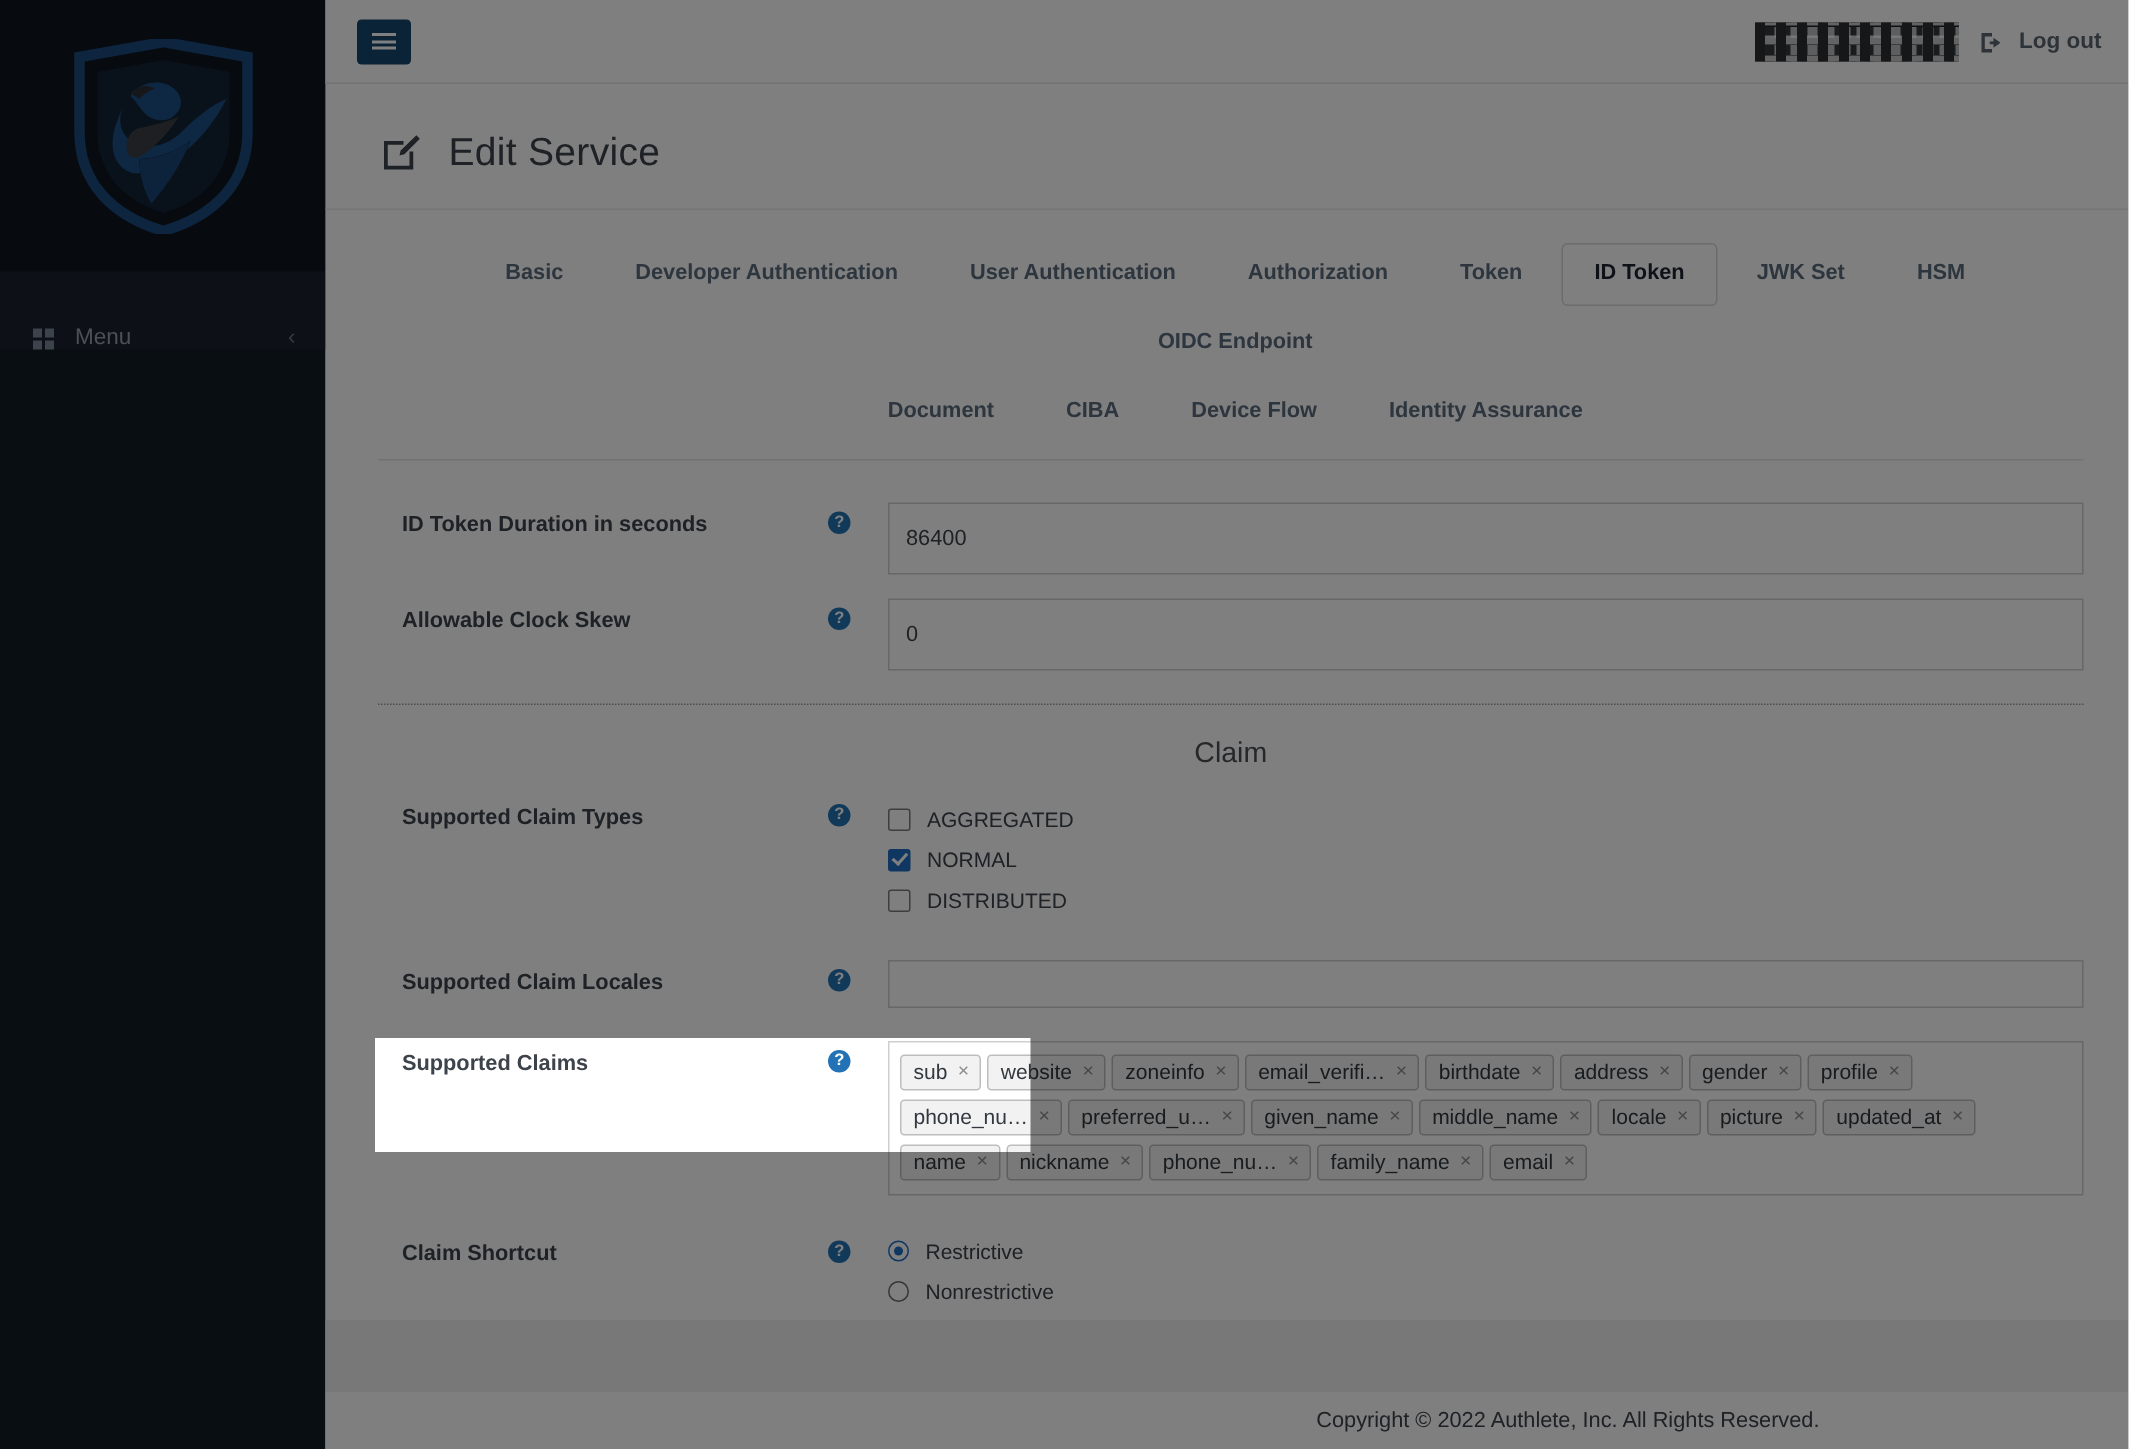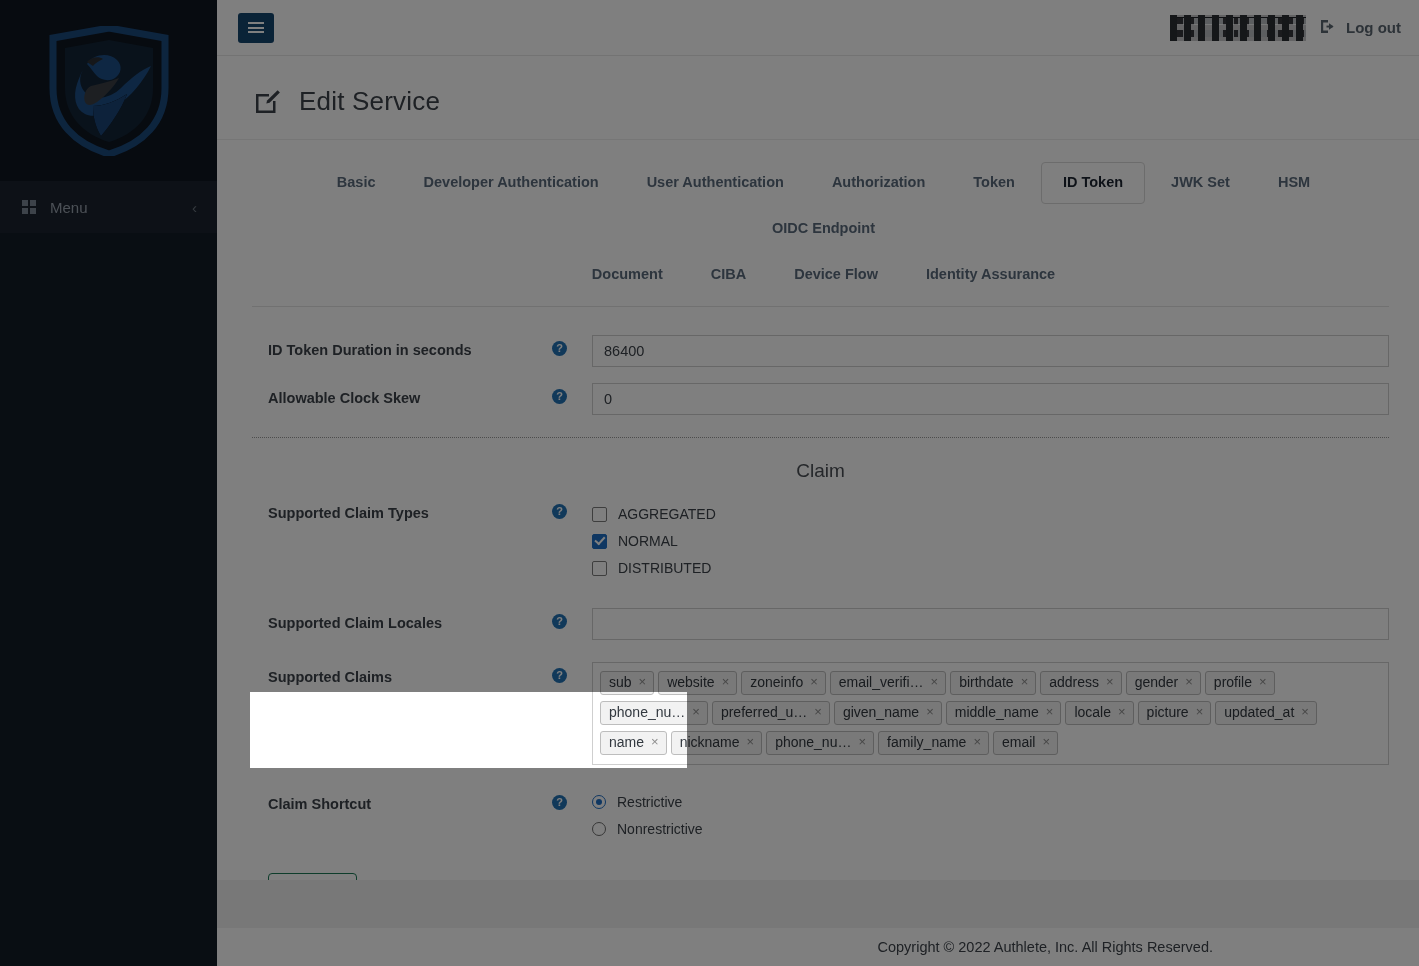--- a/index.html
+++ b/index.html
@@ -16,21 +16,21 @@
     position: absolute; left: 0; top: 0;
     width: 217px; height: 966px;
     background: #131c26;
   }
   .logo-wrap {
     height: 181px; display: flex; align-items: center; justify-content: center;
     background: #0e1620;
   }
   .logo-svg { width: 124px; height: 130px; display:block; }
   .menu-row {
-    height: 52px; display: flex; align-items: center;
+    height: 52px; display: flex; align-items: flex-end;
     padding: 0 20px 0 22px;
     background: #1b232e;
     color: #97a1ad; font-size: 15px;
   }
   .menu-grid-icon {
     width: 14px; height: 14px; margin-right: 14px;
     display: grid; grid-template-columns: 6px 6px; grid-template-rows: 6px 6px; gap: 2px;
   }
   .menu-grid-icon i { background: #7b8794; display:block; }
   .menu-label { flex: 1; }
@@ -58,21 +58,21 @@
   .user-redacted {
     width: 136px; height: 26px;
     background-color:#b9bcc0;
     background-image:
       repeating-linear-gradient(90deg,#2b2e33 0 7px,transparent 7px 14px),
       repeating-linear-gradient(0deg,rgba(255,255,255,.75) 0 6px,transparent 6px 13px),
       repeating-linear-gradient(90deg,rgba(30,32,36,.85) 0 4px,transparent 4px 11px),
       repeating-linear-gradient(0deg,#1d2026 0 5px,transparent 5px 12px);
     background-position: 0 0, 3px 2px, 9px 5px, 5px 1px;
   }
-  .logout { display:flex; align-items:flex-start; gap:9px; color:#5b6671; font-size:15px; font-weight:700; cursor:pointer; }
+  .logout { display:flex; align-items:flex-end; gap:9px; color:#5b6671; font-size:15px; font-weight:700; cursor:pointer; }
   .logout svg { display:block; }
 
   .page-head {
     display: flex; align-items: center; gap: 18px;
     padding: 30px 0 22px 37px;
     border-bottom: 1px solid #ececec;
   }
   .page-head .edit-icon { color: #3d434a; display:flex; }
   .page-title { font-size: 26px; color: #3d434a; font-weight: 400; letter-spacing: .2px; }
 
@@ -99,21 +99,21 @@
     width: 40px; padding-top: 6px; display:flex; justify-content:flex-start;
   }
   .qmark {
     width: 15px; height: 15px; border-radius: 50%; background: #2272b5;
     color: #fff; font-size: 11px; font-weight: 700;
     display: flex; align-items: center; justify-content: center;
     cursor: pointer; line-height: 1;
   }
   .ctrl { flex: 1; }
   .txt {
-    width: 100%; height: 32px; border: 1px solid #cfcfcf; background: #fff;
+    width: 100%; height: 48px; border: 1px solid #cfcfcf; background: #fff;
     font-family: inherit; font-size: 14.5px; color: #3d434a; padding: 0 11px;
   }
   .txt.empty { height: 32px; }
 
   .divider { border-top: 1px dotted #9a9a9a; margin: 14px 0 0 0; }
   .section-title { font-size: 19px; color: #4a4f55; padding: 22px 0 8px 0; font-weight: 400; text-align: center; }
 
   .checks { padding-top: 3px; }
   .check-item { display: flex; align-items: center; gap: 11px; height: 27px; cursor: pointer; }
   .box {

